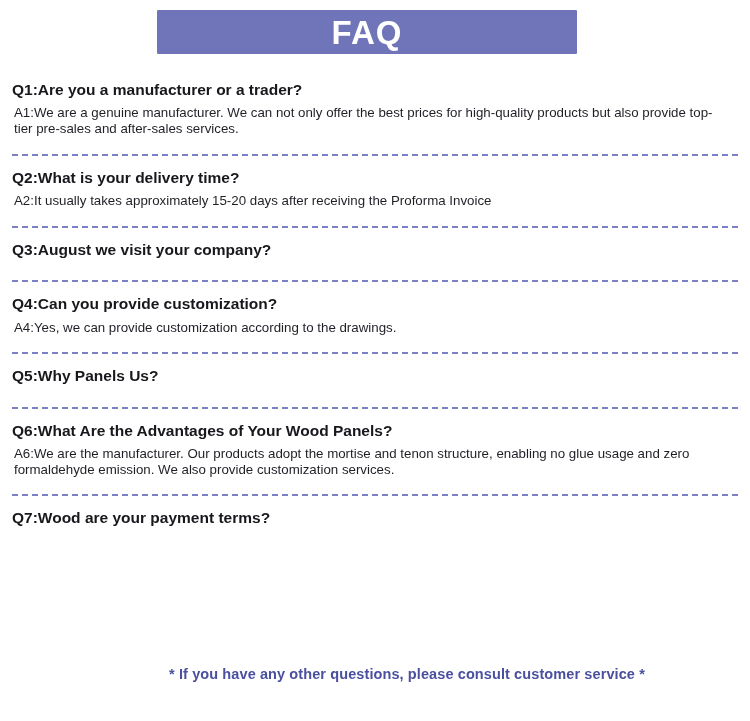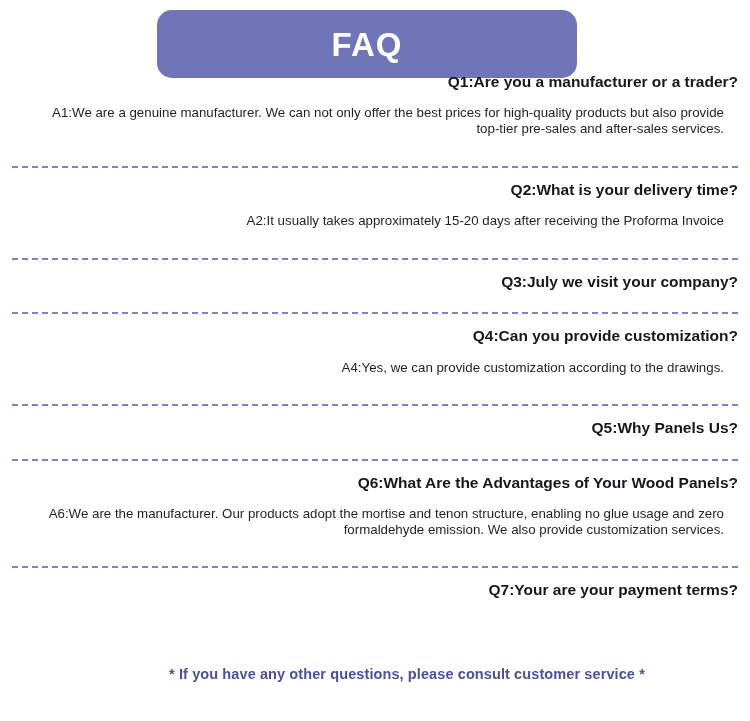--- a/index.html
+++ b/index.html
@@ -18,56 +18,55 @@
     position: relative;
     width: 750px;
     height: 721px;
     box-sizing: border-box;
   }
   .faq-banner {
     position: absolute;
     left: 157px;
     top: 10px;
     width: 420px;
-    height: 68px;
+    height: 44px;
     background: #6f75b8;
-    border-radius: 15px;
+    border-radius: 1px;
     display: flex;
     align-items: center;
     justify-content: center;
   }
   .faq-banner-title {
     color: #ffffff;
     font-size: 33px;
     font-weight: bold;
     letter-spacing: 1px;
     line-height: 1;
   }
   .faq-list {
     position: absolute;
     left: 12px;
-    top: 72px;
+    top: 80px;
     width: 726px;
-    text-align: right;
   }
   .faq-item {
     padding: 0 0 6px 0;
   }
   .faq-q {
     font-size: 15.5px;
     font-weight: bold;
     color: #17171c;
     margin: 0 0 6px 0;
     line-height: 1.25;
   }
   .faq-a {
     font-size: 13.3px;
     font-weight: normal;
     color: #1f1f26;
-    margin: 14px;
+    margin: 2px;
     line-height: 1.18;
     max-width: 716px;
   }
   .divider {
     border-top: 2px dashed #7b81c4;
     margin: 9px 0 12px 0;
     height: 0;
     width: 100%;
   }
   .footer-note {
@@ -100,21 +99,21 @@
     </div>
     <div class="divider"></div>
 
     <div class="faq-item">
       <p class="faq-q">Q2:What is your delivery time?</p>
       <p class="faq-a">A2:It usually takes approximately 15-20 days after receiving the Proforma Invoice</p>
     </div>
     <div class="divider"></div>
 
     <div class="faq-item">
-      <p class="faq-q">Q3:July we visit your company?</p>
+      <p class="faq-q">Q3:August we visit your company?</p>
     </div>
     <div class="divider"></div>
 
     <div class="faq-item">
       <p class="faq-q">Q4:Can you provide customization?</p>
       <p class="faq-a">A4:Yes, we can provide customization according to the drawings.</p>
     </div>
     <div class="divider"></div>
 
     <div class="faq-item">
@@ -122,20 +121,20 @@
     </div>
     <div class="divider"></div>
 
     <div class="faq-item">
       <p class="faq-q">Q6:What Are the Advantages of Your Wood Panels?</p>
       <p class="faq-a">A6:We are the manufacturer. Our products adopt the mortise and tenon structure, enabling no glue usage and zero formaldehyde emission. We also provide customization services.</p>
     </div>
     <div class="divider"></div>
 
     <div class="faq-item">
-      <p class="faq-q">Q7:Your are your payment terms?</p>
+      <p class="faq-q">Q7:Wood are your payment terms?</p>
     </div>
 
   </div>
 
   <div class="footer-note">* If you have any other questions, please consult customer service *</div>
 
 </div>
 
 </body></html>

